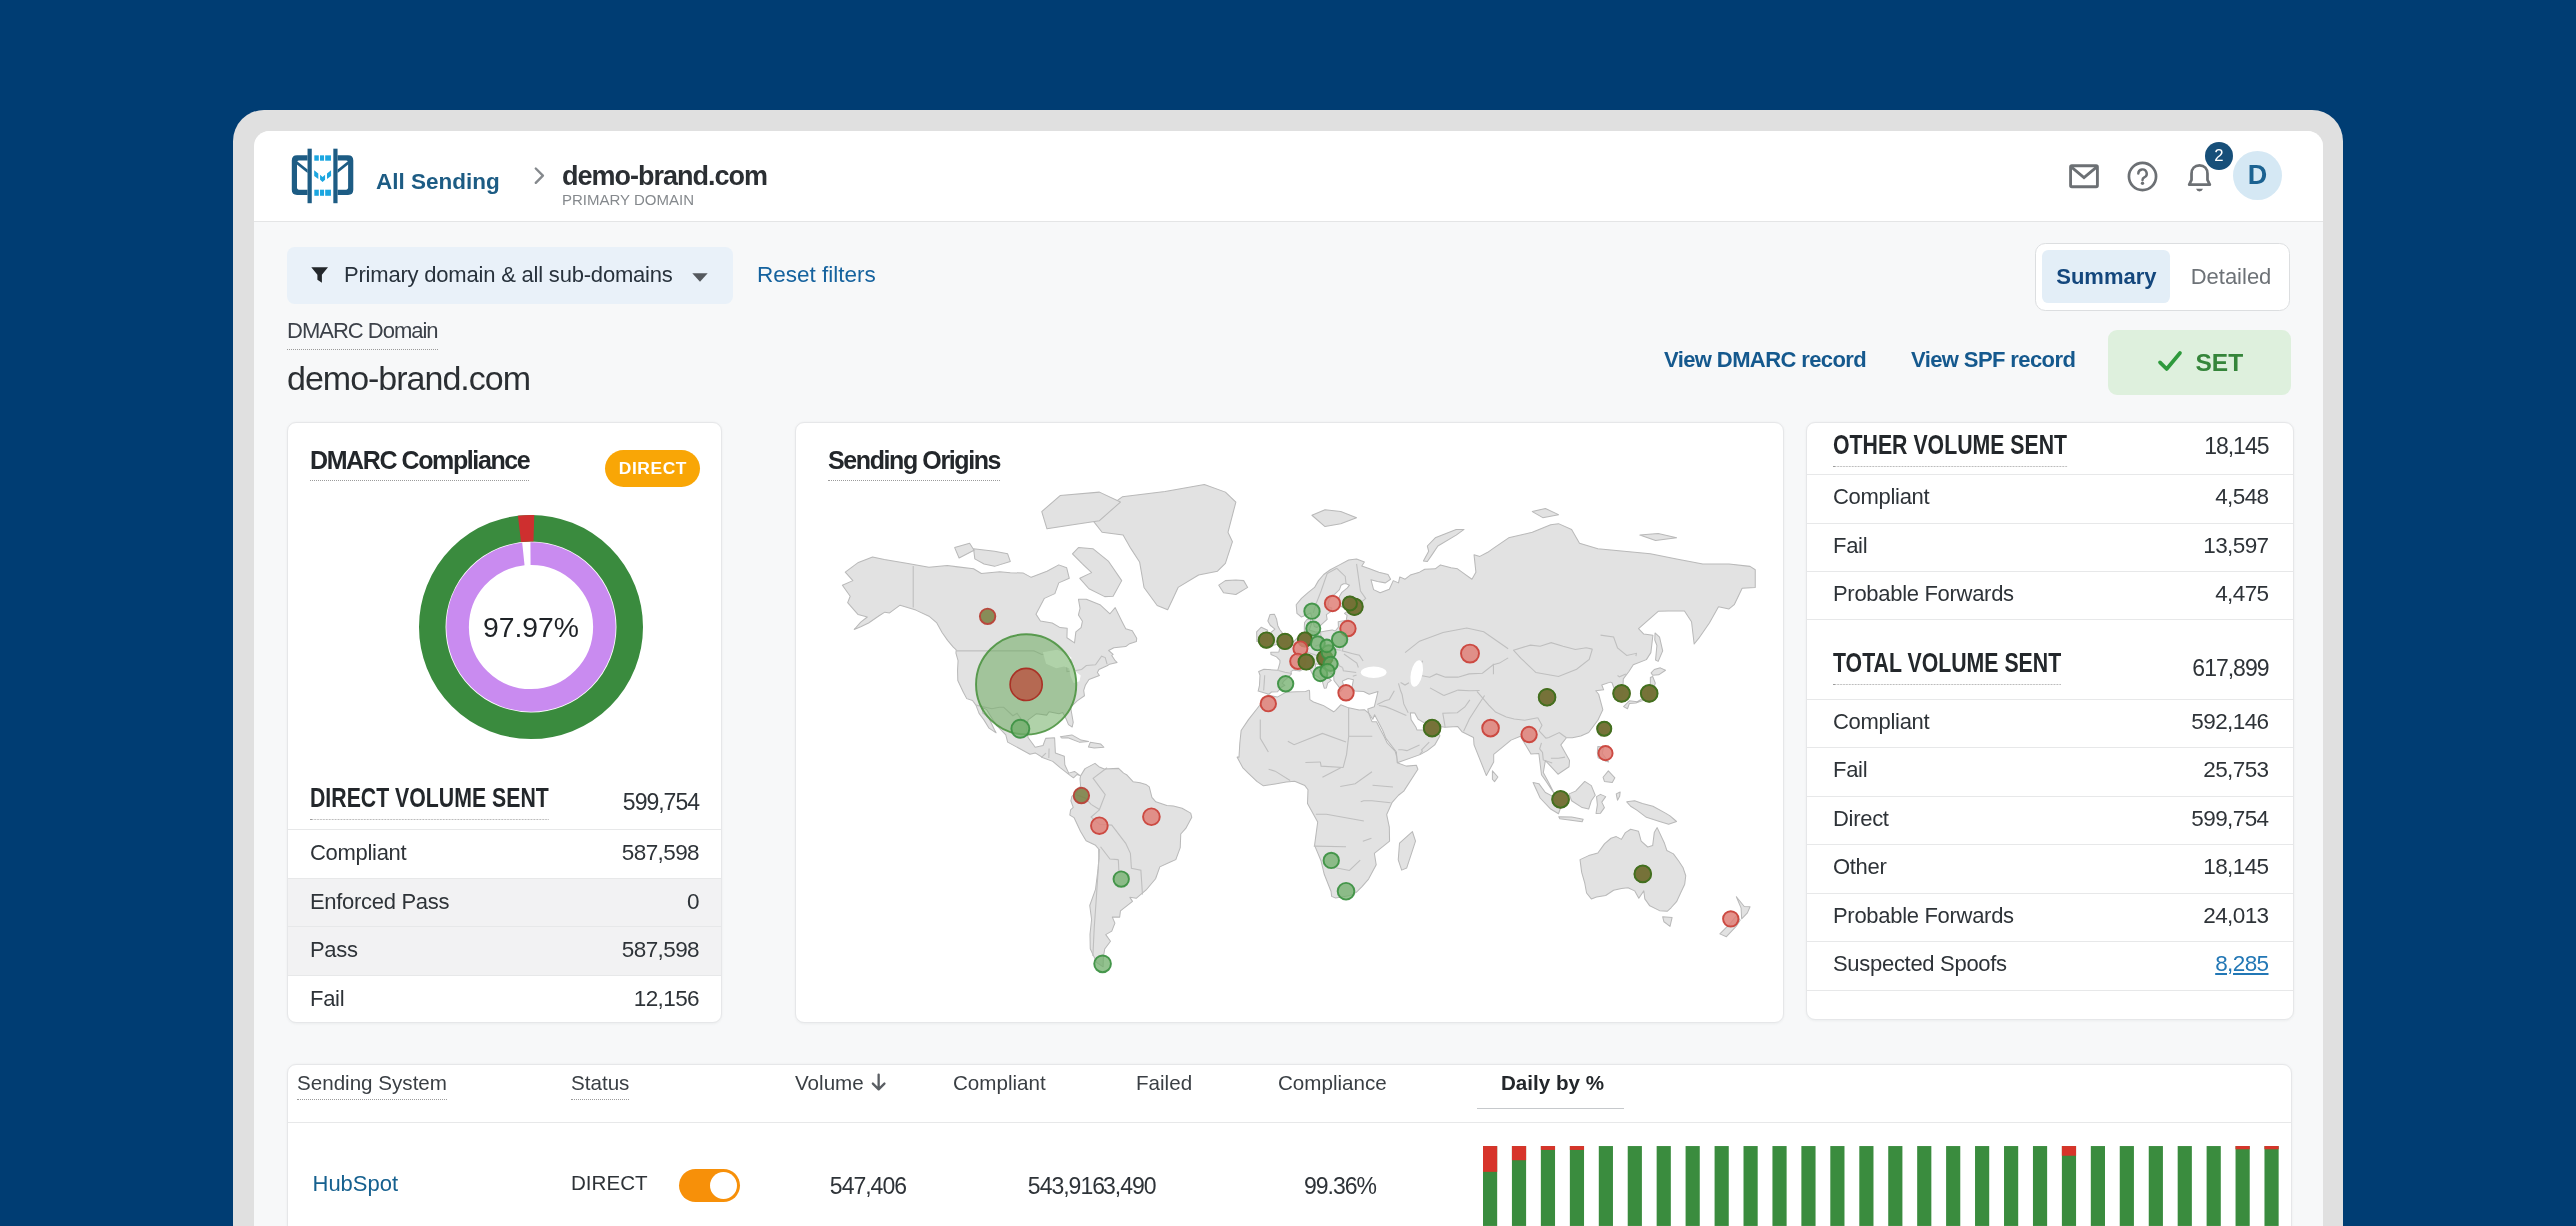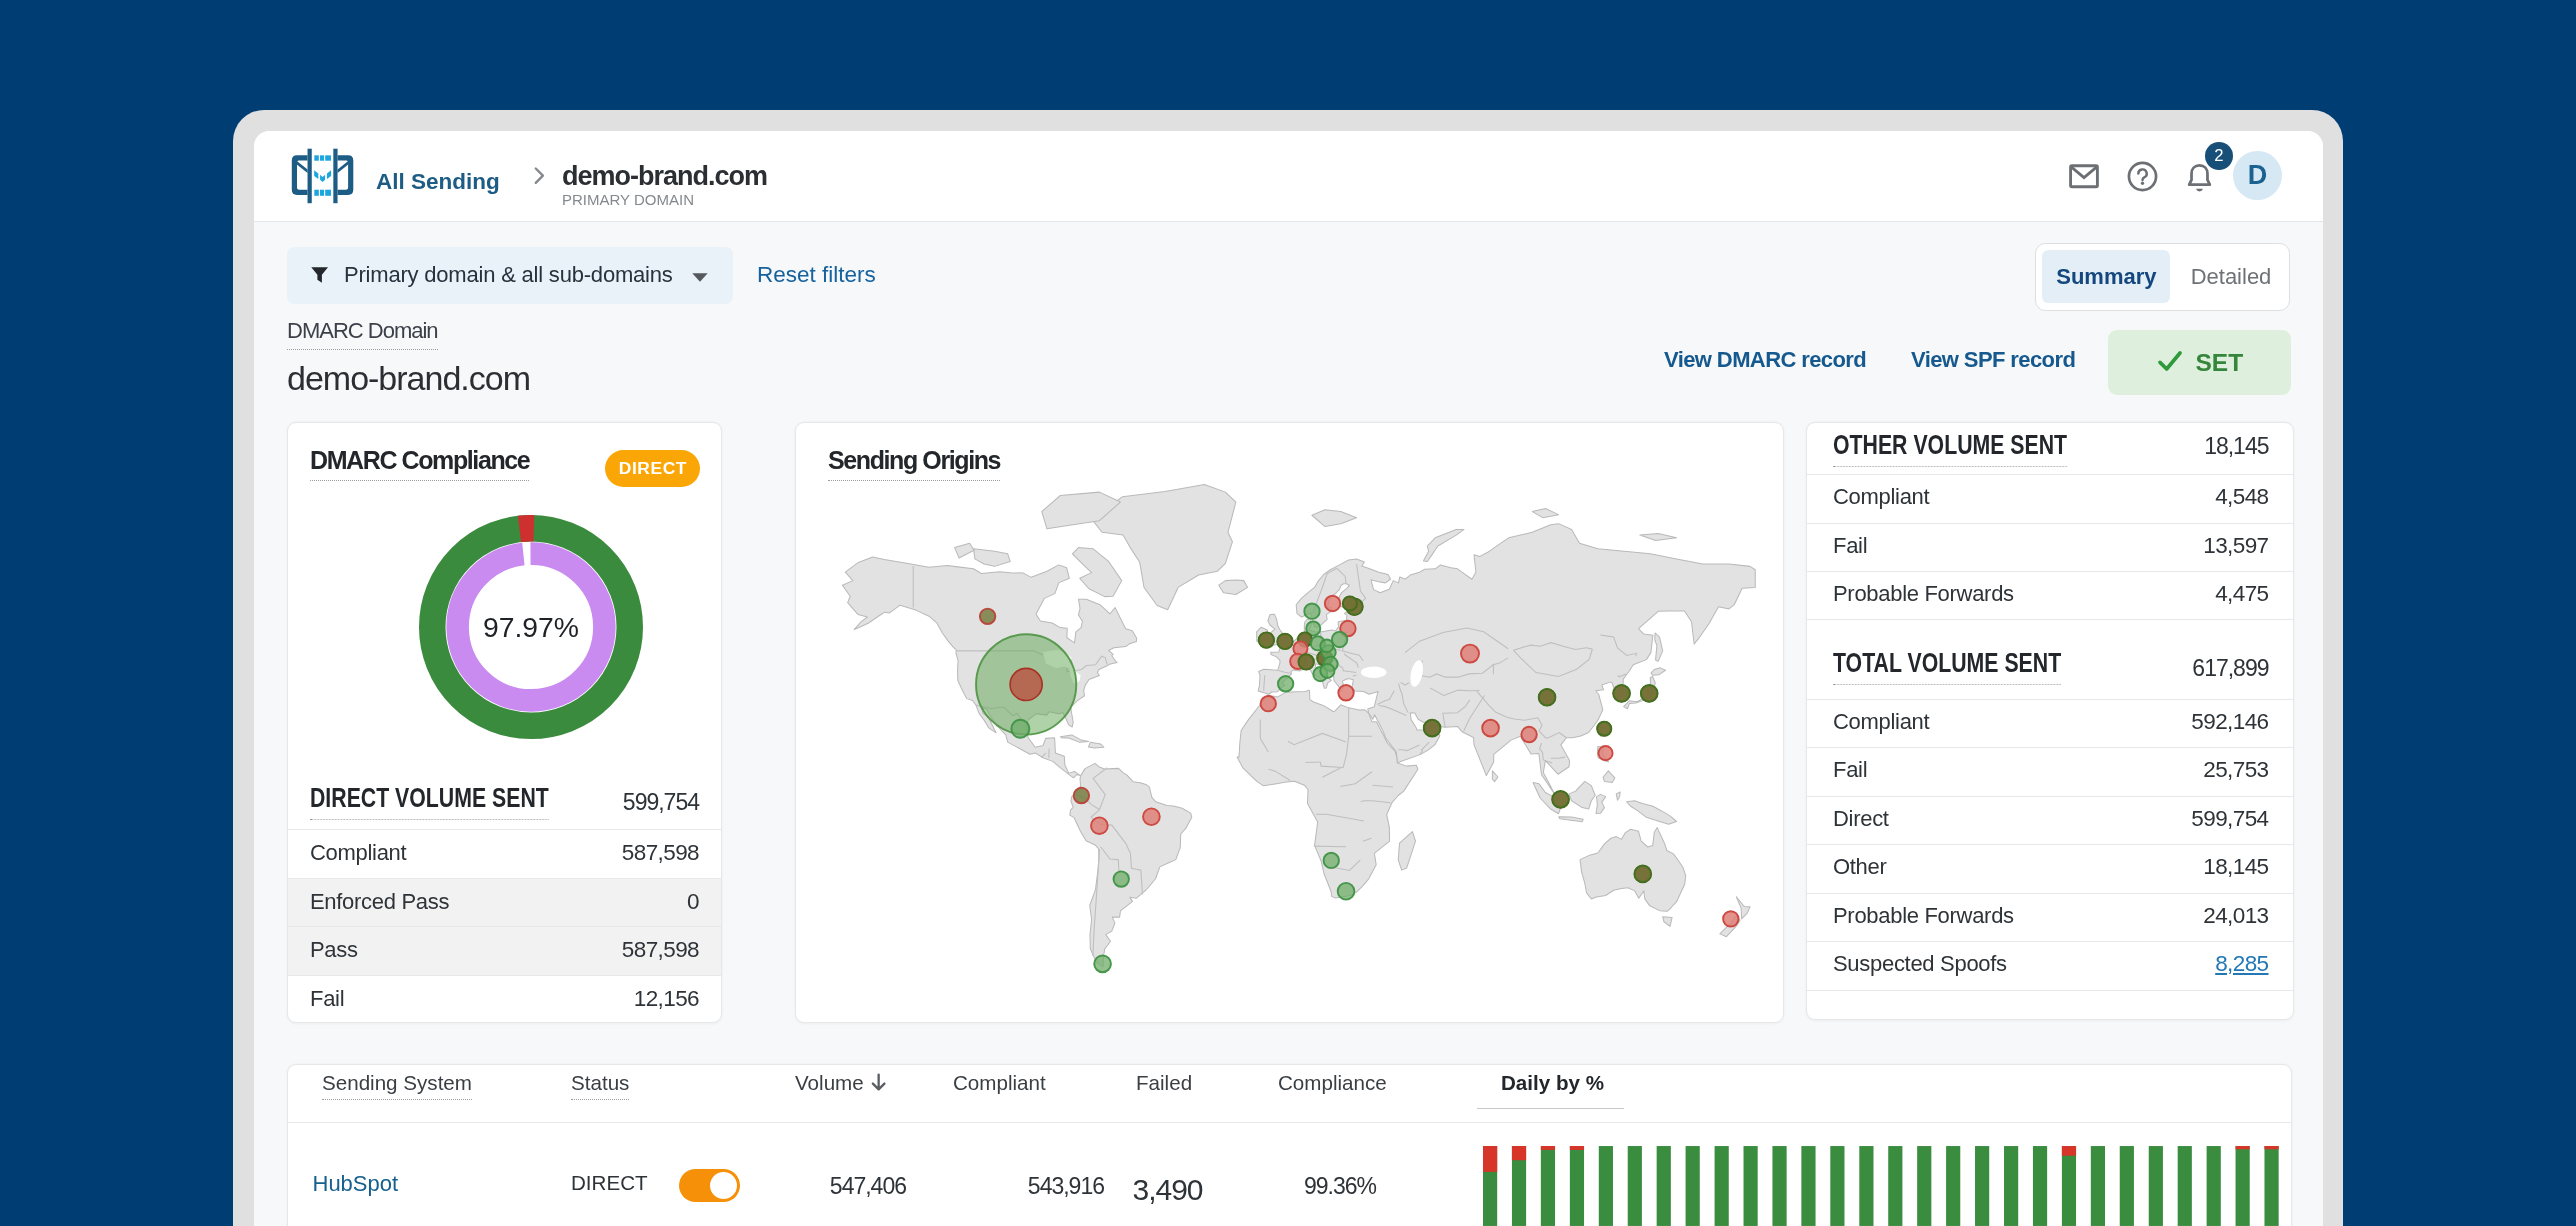--- a/index.html
+++ b/index.html
@@ -356,39 +356,39 @@
           <div class="rval" style="right:24.5px;top:9px">24,013</div>
         </div>
     <div class="row" style="top:518px;height:48px">
           <div class="rlab" style="left:26px;top:9px">Suspected Spoofs</div>
           <div class="rval" style="right:24.5px;top:9px;color:#2277b5;text-decoration:underline">8,285</div>
         </div>
     <div class="row" style="top:567px;height:30px"></div>
   </div>
 
   <div class="card" style="left:33px;top:933px;width:2005px;height:334px">
-    <div class="thead" style="left:34px;top:6.4px"><span class="dd" style="padding-bottom:3.2px">Sending System</span></div>
+    <div class="thead" style="left:9px;top:6.4px"><span class="dd" style="padding-bottom:3.2px">Sending System</span></div>
     <div class="thead" style="left:283px;top:6.4px"><span class="dd" style="padding-bottom:3.2px">Status</span></div>
     <div class="thead" style="left:507px;top:6.4px">Volume <svg style="vertical-align:-2.6px" width="19.3" height="20.6" viewBox="0 0 30 32">
             <path d="M15,4 L15,26 M6,18 L15,27 L24,18" fill="none" stroke="#5a5e63" stroke-width="3.6" stroke-linecap="round" stroke-linejoin="round"></path>
           </svg></div>
     <div class="thead" style="left:665px;top:6.4px">Compliant</div>
     <div class="thead" style="left:848px;top:6.4px">Failed</div>
     <div class="thead" style="left:990px;top:6.4px">Compliance</div>
     <div class="thead" style="left:1213px;top:6.4px;font-weight:700;color:#23272b">Daily by %</div>
     <div class="abs" style="left:1189px;top:43px;width:147px;height:0;border-top:1.9px solid #c6c9cc"></div>
     <div class="abs" style="left:0;top:57px;width:100%;border-top:1.3px solid #e7e8e9"></div>
     <div class="abs" style="left:24.5px;top:106px;font-size:22px;font-weight:400;color:#15608f">HubSpot</div>
     <div class="abs" style="left:283px;top:106px;font-size:20.6px;color:#2e3338">DIRECT</div>
     <div class="toggleorange" style="left:391px;top:104px">
           <div class="knob"></div>
         </div>
     <div class="abs" style="left:489px;top:108px;width:129px;text-align:right;font-size:23px;letter-spacing:-1px;color:#2e3338">547,406</div>
     <div class="abs" style="left:687px;top:108px;width:129px;text-align:right;font-size:23px;letter-spacing:-1px;color:#2e3338">543,916</div>
-    <div class="abs" style="left:815px;top:108px;width:129px;text-align:center;font-size:30px;letter-spacing:-1px;color:#2e3338">3,490</div>
+    <div class="abs" style="left:815px;top:108px;width:129px;text-align:left;font-size:23px;letter-spacing:-1px;color:#2e3338">3,490</div>
     <div class="abs" style="left:1016px;top:108px;width:129px;text-align:left;font-size:23px;letter-spacing:-1px;color:#2e3338">99.36%</div>
     <svg class="abs" style="left:1195px;top:81px" width="799" height="80" viewBox="0 0 1240 124">
 <rect x="0.0" y="0" width="22" height="124" fill="#3a8c3e"></rect>
 <rect x="0.0" y="0" width="22" height="40" fill="#d7342a"></rect>
 <rect x="44.9" y="0" width="22" height="124" fill="#3a8c3e"></rect>
 <rect x="44.9" y="0" width="22" height="22" fill="#d7342a"></rect>
 <rect x="89.8" y="0" width="22" height="124" fill="#3a8c3e"></rect>
 <rect x="89.8" y="0" width="22" height="6" fill="#d7342a"></rect>
 <rect x="134.8" y="0" width="22" height="124" fill="#3a8c3e"></rect>
 <rect x="134.8" y="0" width="22" height="6" fill="#d7342a"></rect>

